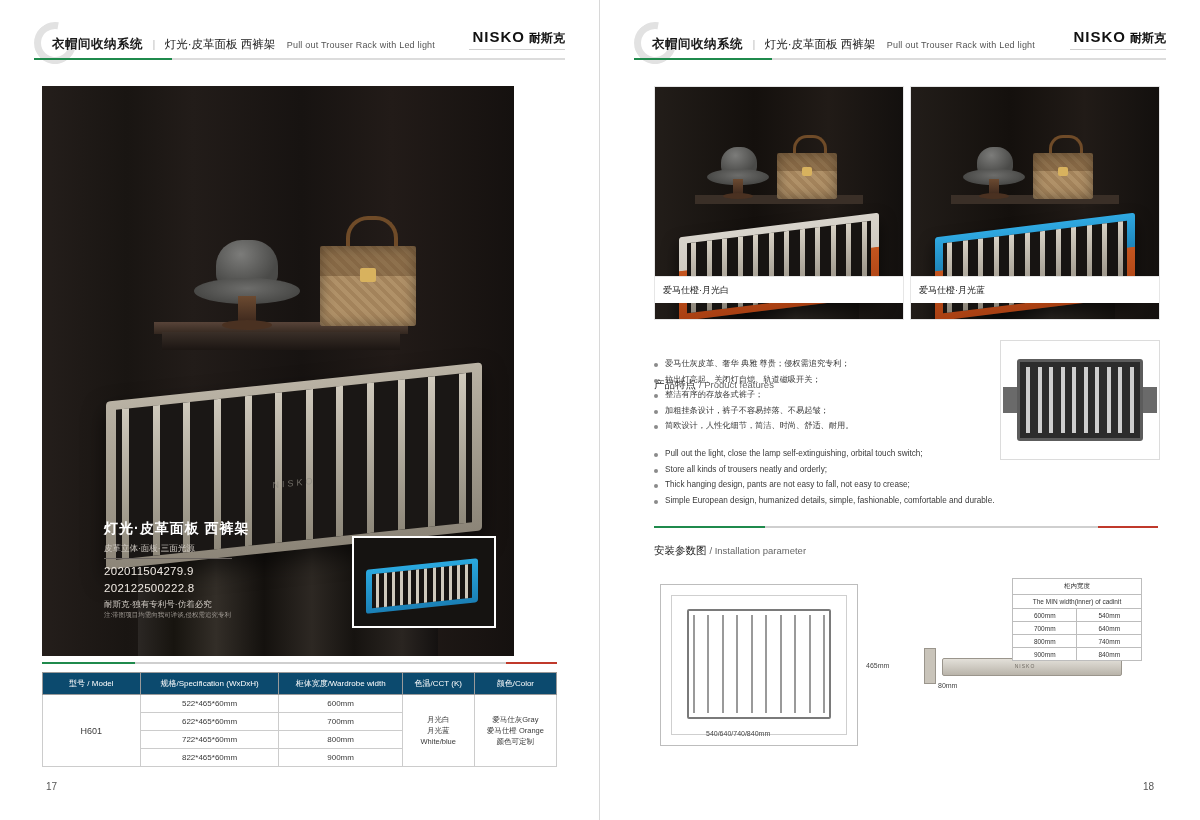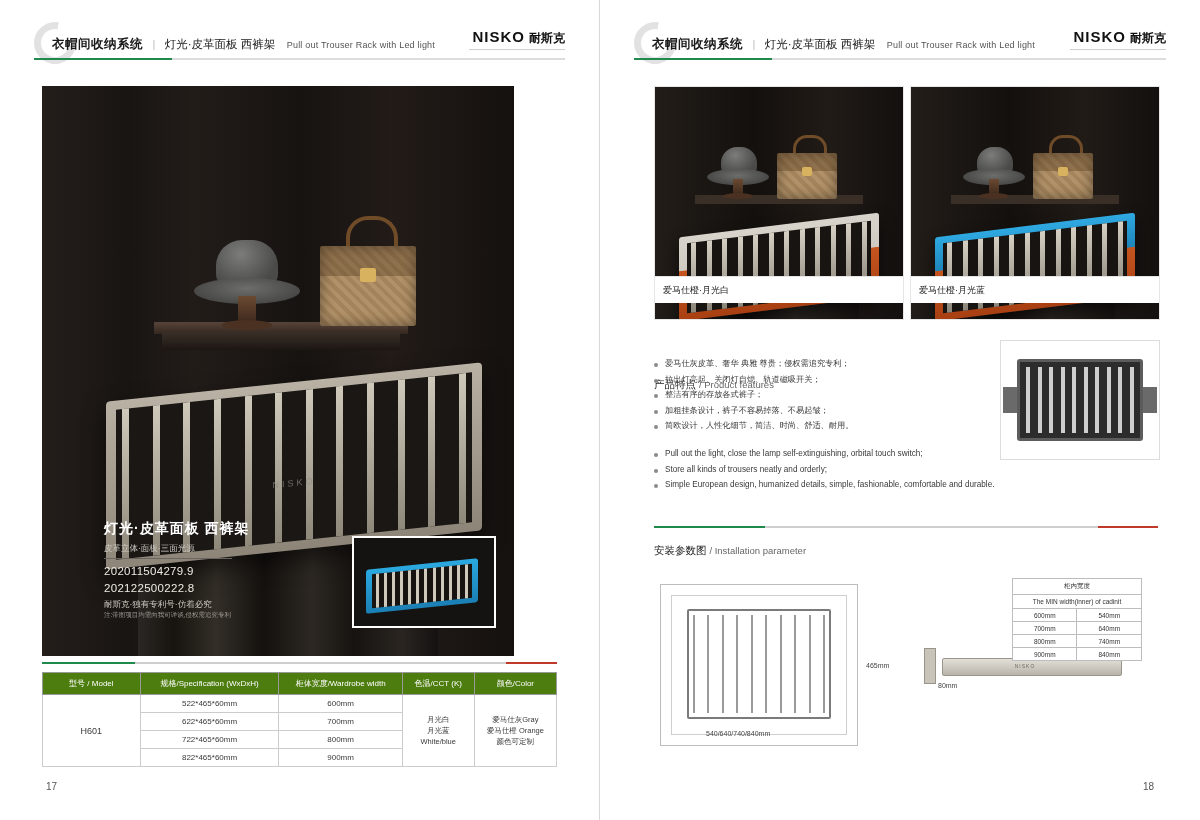--- a/index.html
+++ b/index.html
@@ -140,21 +140,21 @@
   .inset .ib{position:absolute;inset:0;display:flex;justify-content:space-between;padding:0 4px;}
   .inset .ib i{width:3px;background:#cfc9bc;}
 
   
   .tbl-wrap{position:absolute;left:42px;right:42px;top:662px;}
   .tbl-topline{height:2px;background:#cfcfcf;position:relative;margin-bottom:8px;}
   .tbl-topline .g{position:absolute;left:0;top:0;width:18%;height:2px;background:#1f8a4c;}
   .tbl-topline .r{position:absolute;right:0;top:0;width:10%;height:2px;background:#c0392b;}
   table.spec{border-collapse:collapse;width:100%;font-size:8px;color:#3a3a3a;}
   table.spec th{
-    background:#4d7c0f;color:#fff;font-weight:normal;font-size:8px;
+    background:#0c4a6e;color:#fff;font-weight:normal;font-size:8px;
     border:1px solid #9a9a9a;padding:5px 2px;text-align:center;
   }
   table.spec td{border:1px solid #cccccc;padding:4px 2px;text-align:center;background:#fff;}
   table.spec td.model{font-size:9px;}
   .cct{line-height:1.5;font-size:7.5px;}
   .clr{line-height:1.5;font-size:7.5px;}
 
   
   .rimg{
     position:absolute;top:86px;width:248px;height:232px;background:#17130f;overflow:hidden;
@@ -510,20 +510,21 @@
       </div>
     </div>
     <div class="arm l"></div>
     <div class="arm r"></div>
   </div>
 
   <div class="feat" style="top:446px;">
     <ul>
       <li>Pull out the light, close the lamp self-extinguishing, orbital touch switch;</li>
       <li>Store all kinds of trousers neatly and orderly;</li>
+      <li>Thick hanging design, pants are not easy to fall, not easy to crease;</li>
       <li>Simple European design, humanized details, simple, fashionable, comfortable and durable.</li>
     </ul>
   </div>
 
   <div class="divider" style="top:526px;">
     <div class="g"></div>
     <div class="r"></div>
   </div>
 
   <div class="sec-title" style="left:654px;top:544px;">

